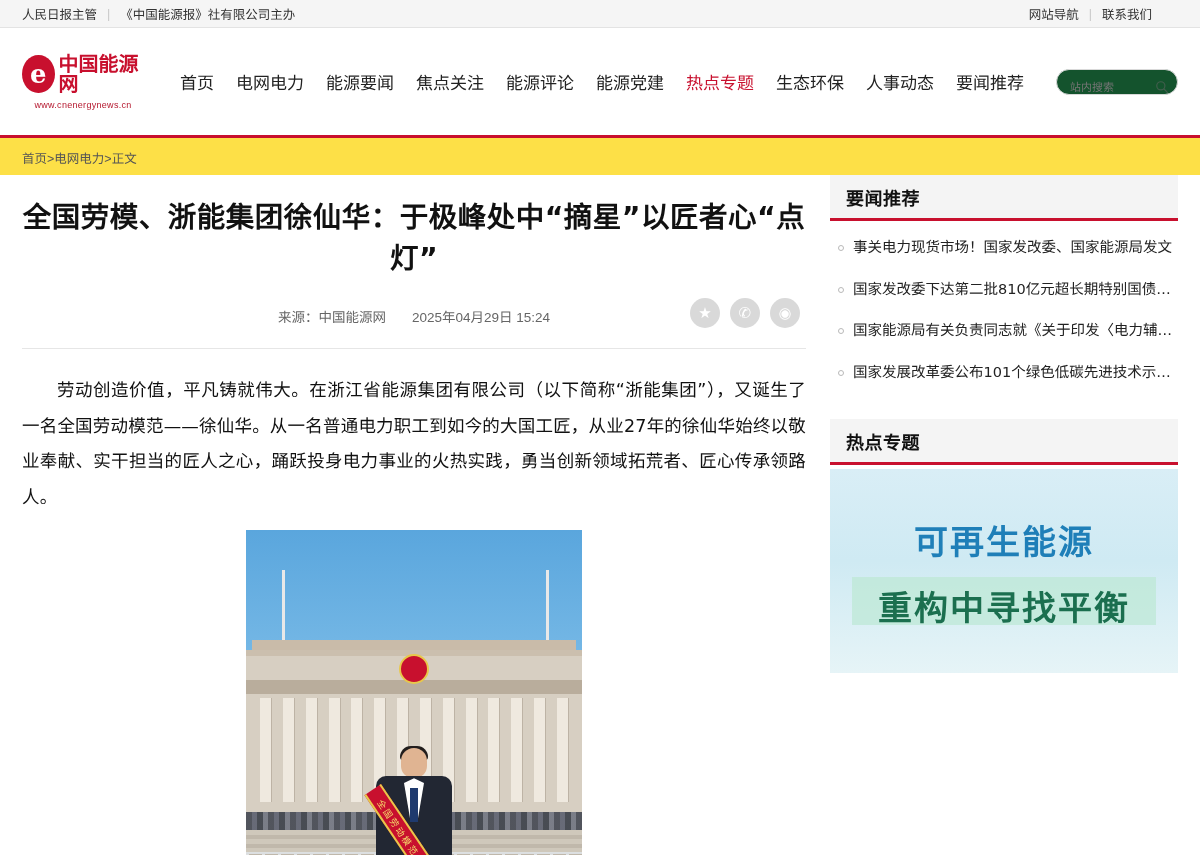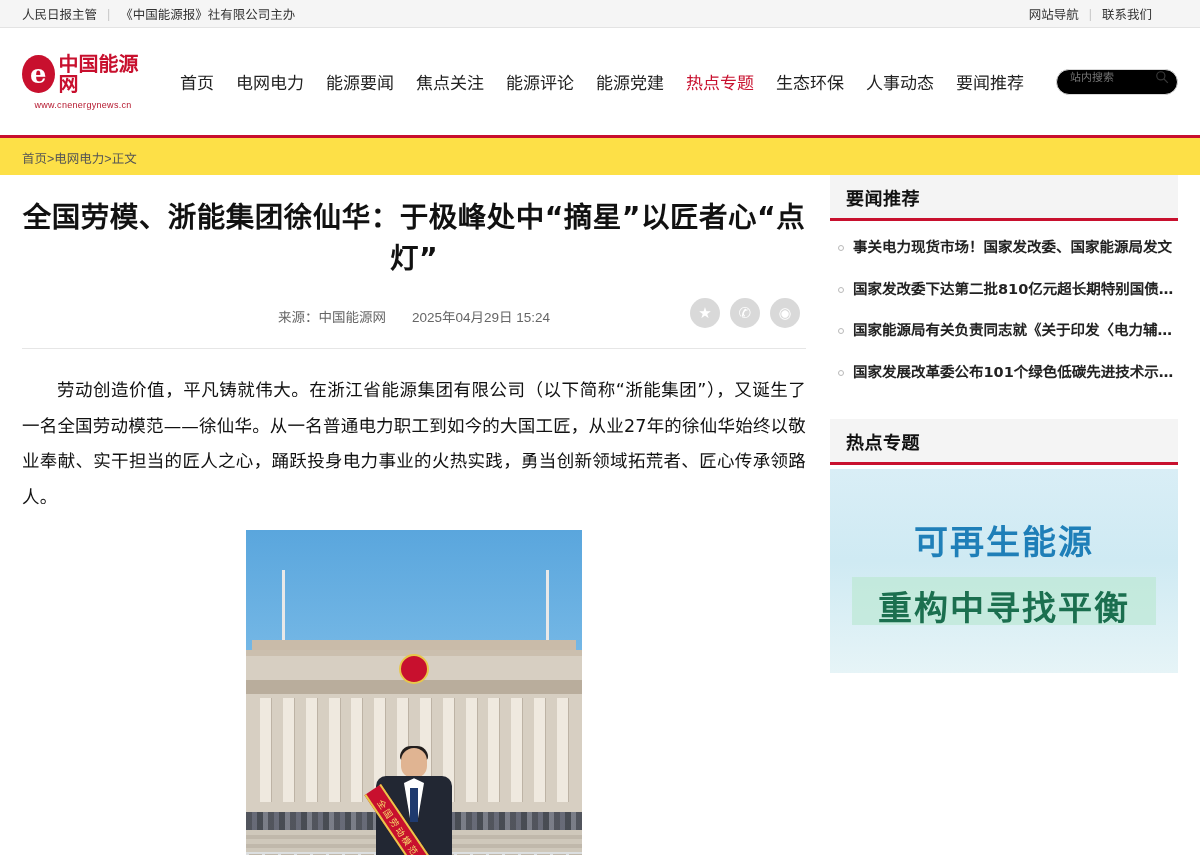--- a/index.html
+++ b/index.html
@@ -91,23 +91,23 @@
     cursor: pointer;
   }
   .nav-item.active { color: #c8102e; }
 
   .search-box {
     width: 122px;
     height: 26px;
     border: 1px solid #d9d9d9;
     border-radius: 13px;
     display: flex;
-    align-items: flex-start;
+    align-items: flex-end;
     padding: 0 8px 0 11px;
-    background: #000000;
+    background: #14532d;
     flex: none;
     margin-left: 6px;
   }
   .search-input {
     border: none;
     outline: none;
     font-size: 11px;
     color: #999;
     flex: 1;
     background: transparent;
@@ -345,21 +345,21 @@
     overflow: hidden;
     font-family: "DejaVu Sans", sans-serif;
   }
   .bullet {
     width: 6px; height: 6px;
     border-radius: 50%;
     border: 1px solid #b9b9b9;
     margin-top: 7px;
     flex: none;
   }
-  .news-text { overflow: hidden; text-overflow: ellipsis; font-weight: bold; }
+  .news-text { overflow: hidden; text-overflow: ellipsis; }
 
   .promo {
     margin-top: 4px;
     width: 348px;
     height: 204px;
     background: linear-gradient(#d9eef6 0%, #cfeaf3 45%, #e6f4f7 100%);
     position: relative;
     overflow: hidden;
   }
   .promo-l1, .promo-l2 {

